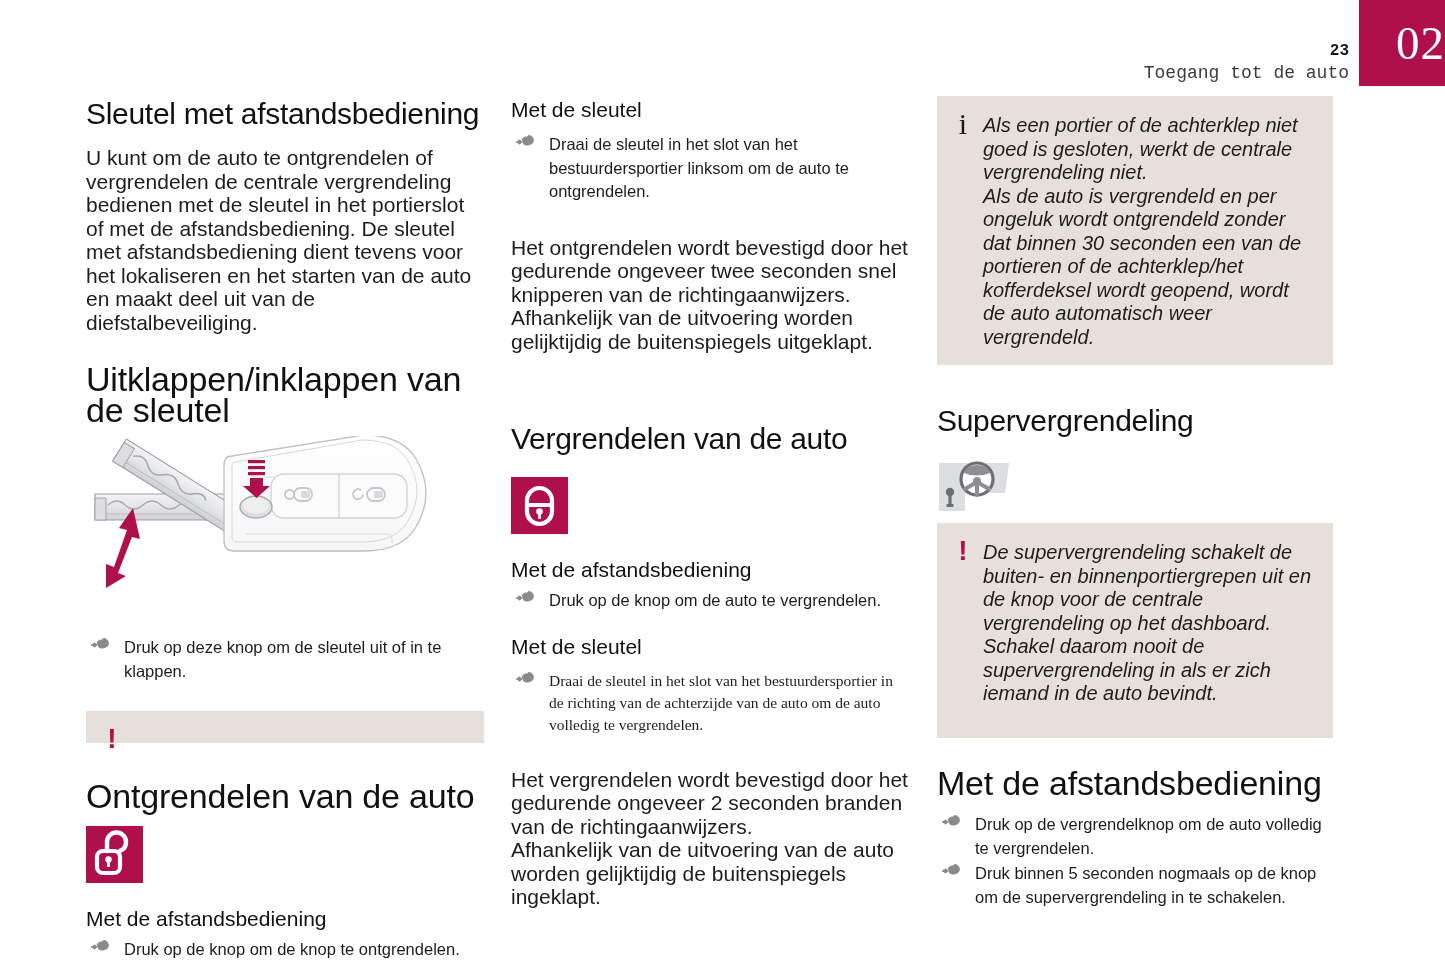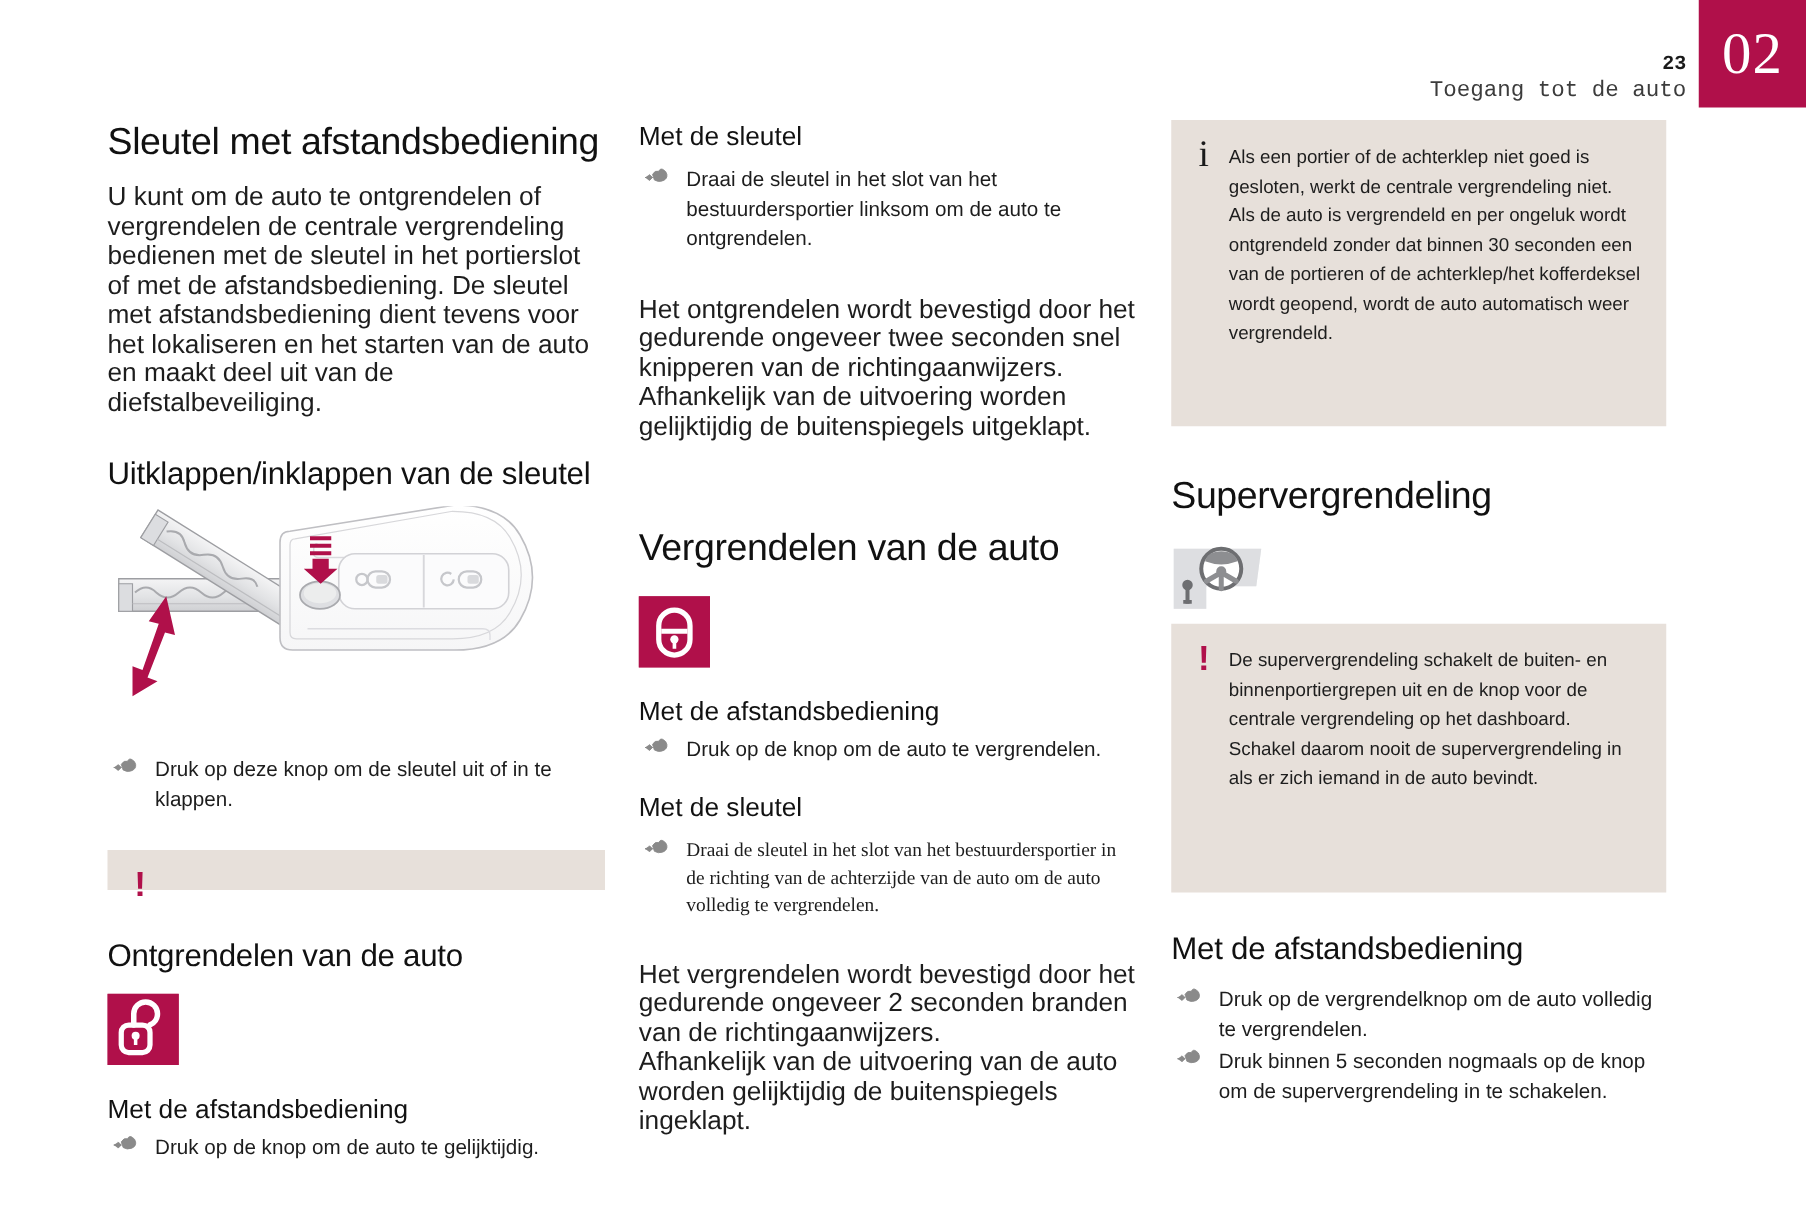--- a/index.html
+++ b/index.html
@@ -25,21 +25,21 @@
     position: absolute;
     top: 0;
     right: 0;
     width: 86px;
     height: 86px;
     background: #b0104a;
     color: #ffffff;
     font-family: "Liberation Serif", serif;
     font-size: 47px;
     line-height: 86px;
-    text-align: center;
+    text-align: right;
     letter-spacing: 1px;
   }
 
   .header-block {
     position: absolute;
     top: 42px;
     right: 96px;
     text-align: right;
     font-family: Liberation Mono, monospace;
   }
@@ -68,21 +68,21 @@
   
   h1.title {
     font-size: 30px;
     font-weight: normal;
     line-height: 36px;
     letter-spacing: -0.3px;
     color: #111111;
     margin-bottom: 14px;
   }
   h2.subtitle {
-    font-size: 25px;
+    font-size: 34px;
     font-weight: normal;
     line-height: 31px;
     letter-spacing: -0.2px;
     color: #111111;
   }
   h3.minor {
     font-size: 21px;
     font-weight: normal;
     line-height: 27px;
     color: #111111;
@@ -140,23 +140,24 @@
     line-height: 28px;
     font-family: "Liberation Sans", sans-serif;
   }
   .callout .mark.info {
     color: #1a1a1a;
     font-size: 30px;
     line-height: 28px;
     font-family: "Liberation Serif", serif;
   }
   .callout p {
-    font-size: 15px;
+    font-size: 20px;
     line-height: 23.5px;
     color: #1d1d1d;
+    font-style: italic;
   }
 
   
   .picto {
     width: 57px;
     height: 57px;
     background: #b0104a;
     display: block;
   }
   .picto svg { display: block; }
@@ -313,21 +314,21 @@
 
     <div class="sp6"></div>
 
     <ul class="bullets">
       <li>
         <span class="hand">
           <svg width="20" height="14" viewBox="0 0 20 14">
               <path d="M1 8 h6 l-2.5 -2.5 M1 8 h6 l-2.5 2.5 M7 5.5 q2 -3.5 5 -2.5 q1.5 -3 4 -1 q2 1 2.5 3.5 q0.5 3.5 -3 5 q-4 1.6 -7 -0.5 Z" fill="#8a8a8a" stroke="#8a8a8a" stroke-width="0.7"></path>
             </svg>
         </span>
-        <span>Druk op de knop om de auto te gelijktijdig.</span>
+        <span>Druk op de knop om de knop te ontgrendelen.</span>
       </li>
     </ul>
   </div>
 
   <div class="col col-mid">
 
     <h3 class="minor">Met de sleutel</h3>
 
     <div class="sp10"></div>
 

